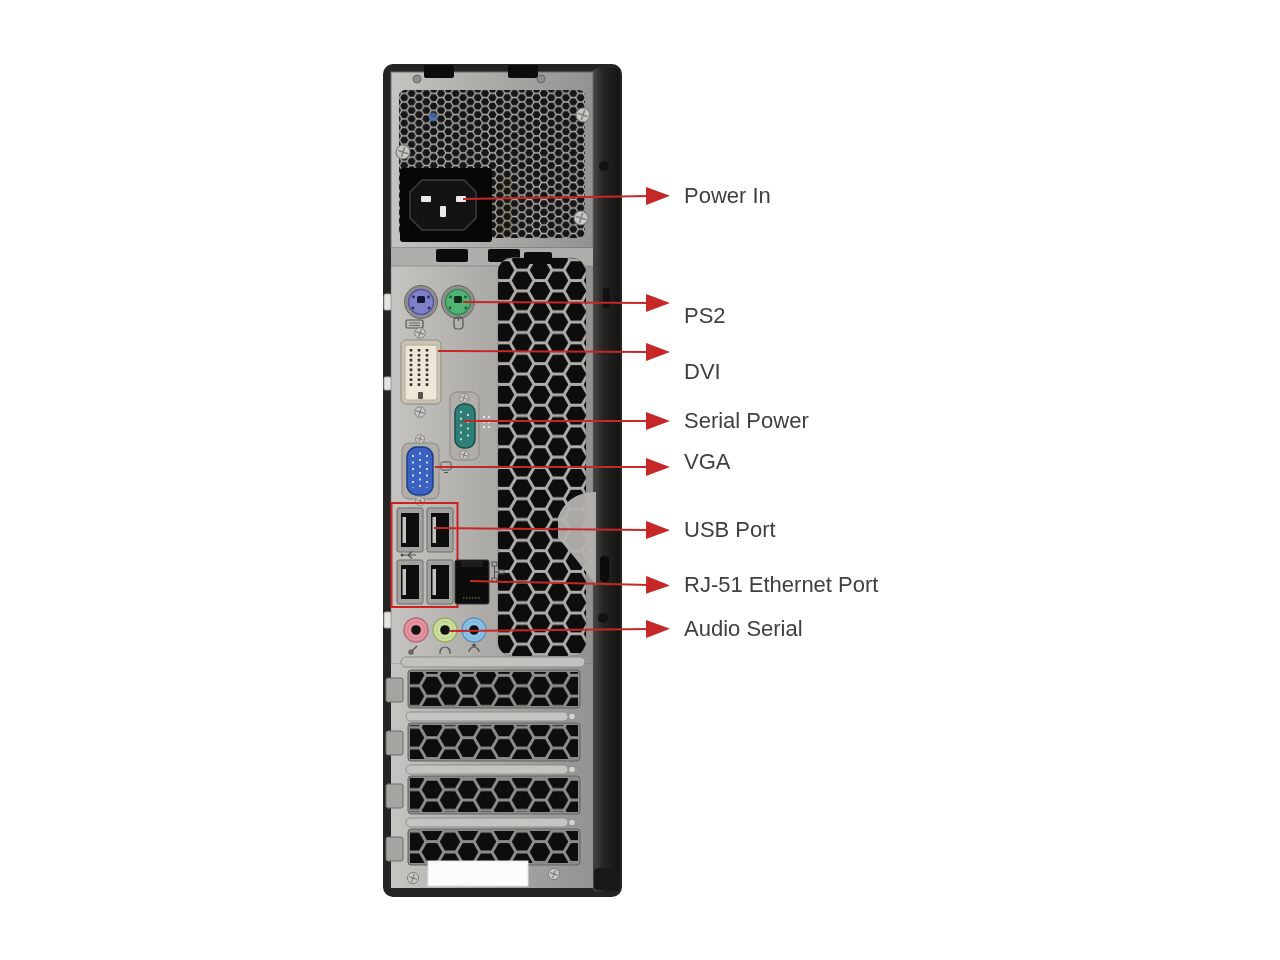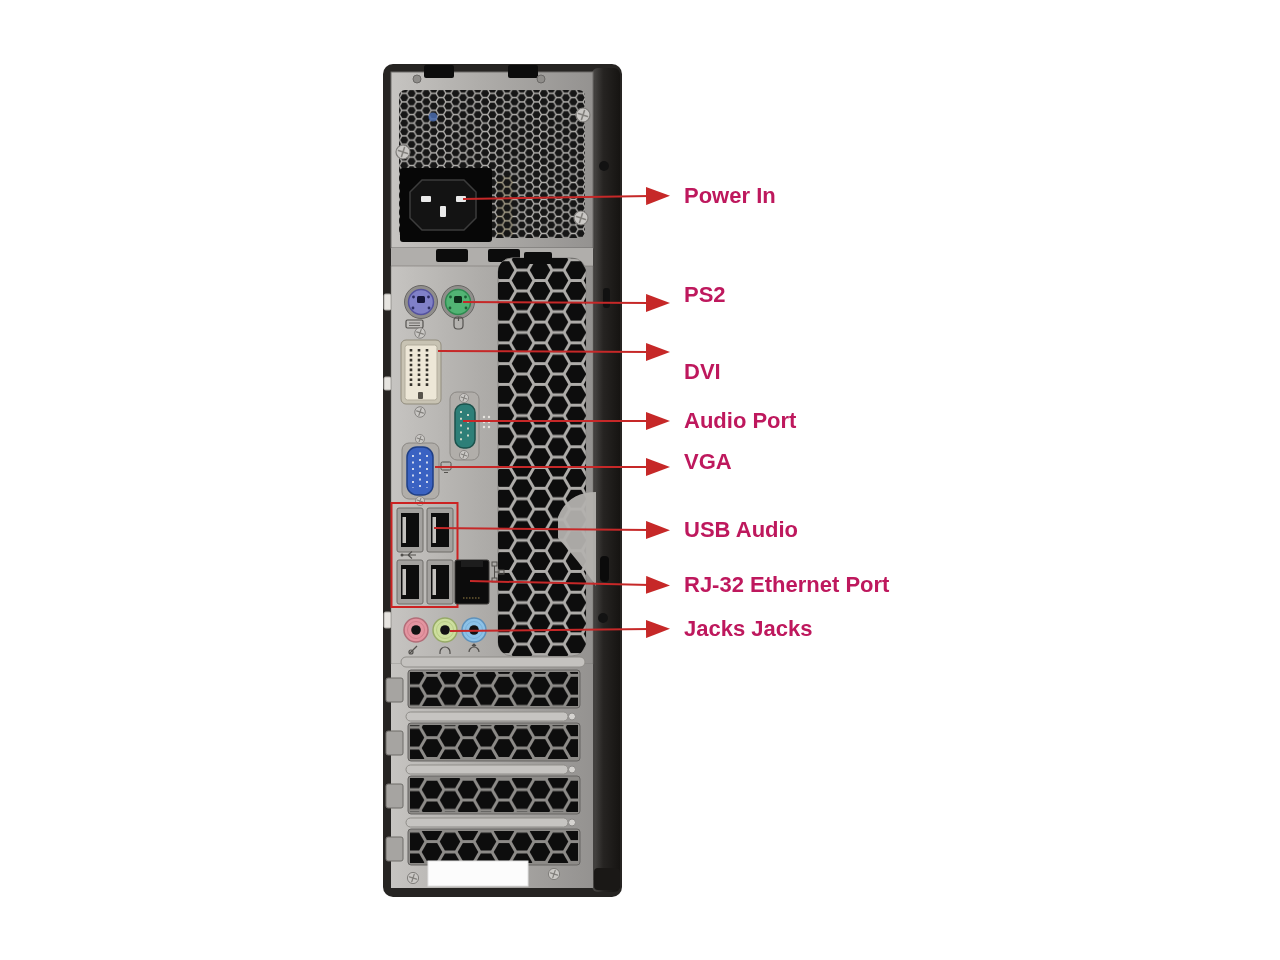--- a/index.html
+++ b/index.html
@@ -1,20 +1,20 @@
 <!DOCTYPE html>
 <html><head>
 <meta charset="utf-8">
 <style>
   html,body{margin:0;padding:0;background:#ffffff;}
   .stage{position:relative;width:1280px;height:960px;background:#ffffff;overflow:hidden;
          font-family:"Liberation Sans",sans-serif;}
   .stage svg{position:absolute;left:0;top:0;}
   .callout-label{position:absolute;left:684px;transform:translateY(-50%);
-         font-size:22px;line-height:1.15;color:#be185d;white-space:nowrap;font-weight:bold;}
+         font-size:22px;line-height:1.15;color:#404040;white-space:nowrap;}
 </style>
 </head>
 <body>
 
 <div class="stage">
 
 <svg width="1280" height="960" viewBox="0 0 1280 960">
   <defs>
     <linearGradient id="metalV" x1="0" y1="0" x2="1" y2="0">
       <stop offset="0" stop-color="#c6c4c1"></stop>
@@ -299,21 +299,21 @@
     <path d="M438 351L650 352" marker-end="url(#arr)"></path>
     <path d="M463 421L650 421" marker-end="url(#arr)"></path>
     <path d="M435 467L650 467" marker-end="url(#arr)"></path>
     <path d="M434 528L650 530" marker-end="url(#arr)"></path>
     <path d="M470 581L650 585" marker-end="url(#arr)"></path>
     <path d="M450 631L650 629" marker-end="url(#arr)"></path>
   </g>
 </svg>
 
 <div class="callout-label" style="top:196px">Power In</div>
-<div class="callout-label" style="top:295px">PS2</div>
+<div class="callout-label" style="top:316px">PS2</div>
 <div class="callout-label" style="top:372px">DVI</div>
-<div class="callout-label" style="top:421px">Audio Port</div>
+<div class="callout-label" style="top:421px">Serial Power</div>
 <div class="callout-label" style="top:462px">VGA</div>
-<div class="callout-label" style="top:530px">USB Audio</div>
-<div class="callout-label" style="top:585px">RJ-32 Ethernet Port</div>
-<div class="callout-label" style="top:629px">Jacks Jacks</div>
+<div class="callout-label" style="top:530px">USB Port</div>
+<div class="callout-label" style="top:585px">RJ-51 Ethernet Port</div>
+<div class="callout-label" style="top:629px">Audio Serial</div>
 
 </div>
 
 </body></html>

